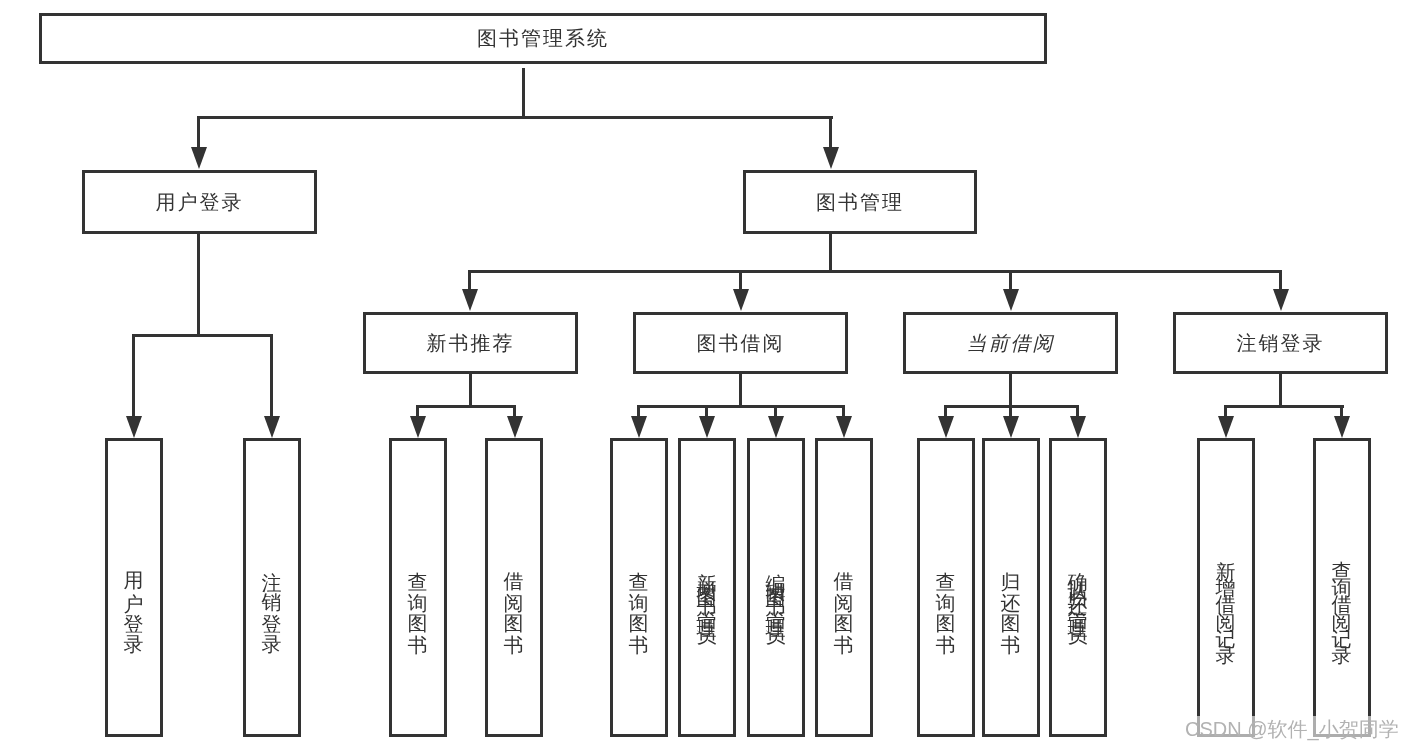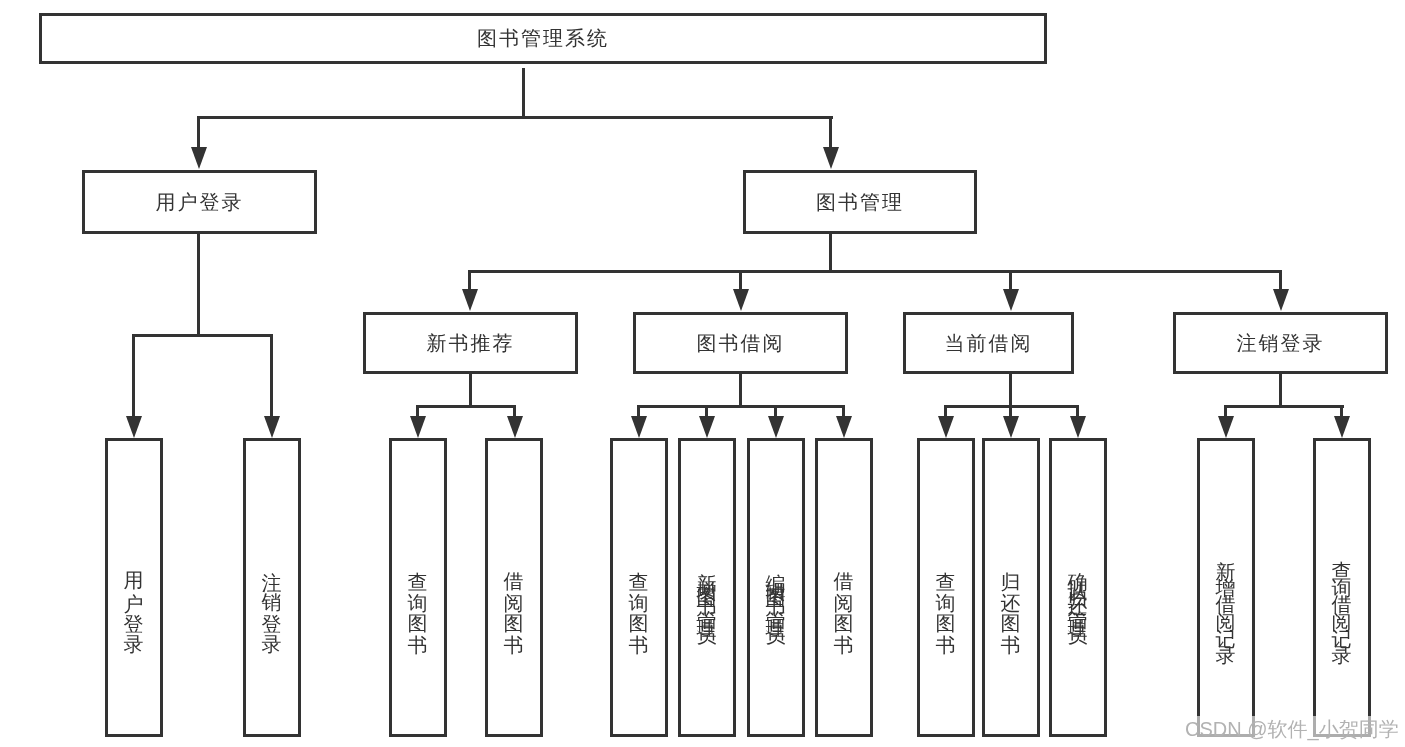--- a/index.html
+++ b/index.html
@@ -97,21 +97,21 @@
   <div class="arrow" style="left:1003px;top:289px;"></div>
   <div class="vline" style="left:1279px;top:270px;height:20px;"></div>
   <div class="arrow" style="left:1273px;top:289px;"></div>
 
   <div class="node" style="left:363px;top:312px;width:215px;height:62px;">
     <span>新书推荐</span>
   </div>
   <div class="node" style="left:633px;top:312px;width:215px;height:62px;">
     <span>图书借阅</span>
   </div>
-  <div class="node" style="left:903px;top:312px;width:171px;height:62px;">
+  <div class="node" style="left:903px;top:312px;width:215px;height:62px;font-style:italic;">
     <span>当前借阅</span>
   </div>
   <div class="node" style="left:1173px;top:312px;width:215px;height:62px;">
     <span>注销登录</span>
   </div>
 
   <div class="vline" style="left:469px;top:374px;height:33px;"></div>
   <div class="hline" style="left:416px;top:405px;width:100px;"></div>
   <div class="vline" style="left:416px;top:405px;height:14px;"></div>
   <div class="arrow" style="left:410px;top:416px;"></div>

